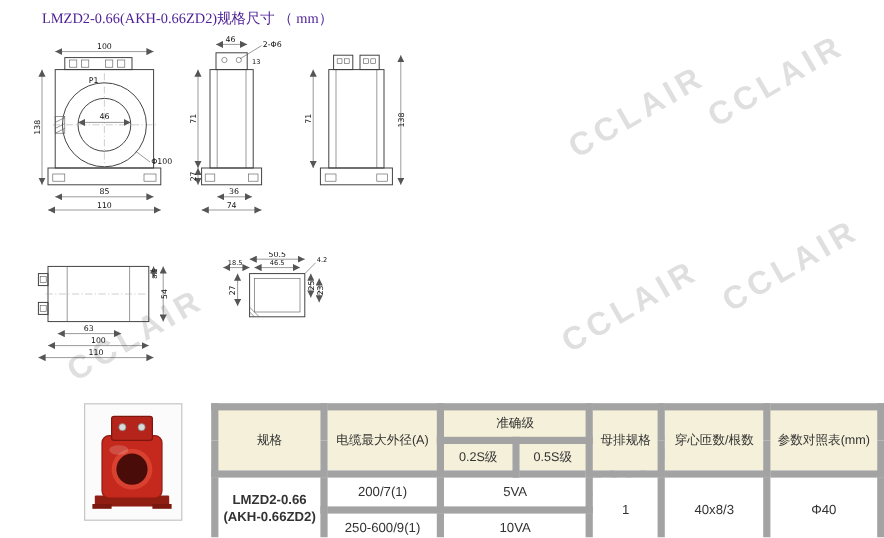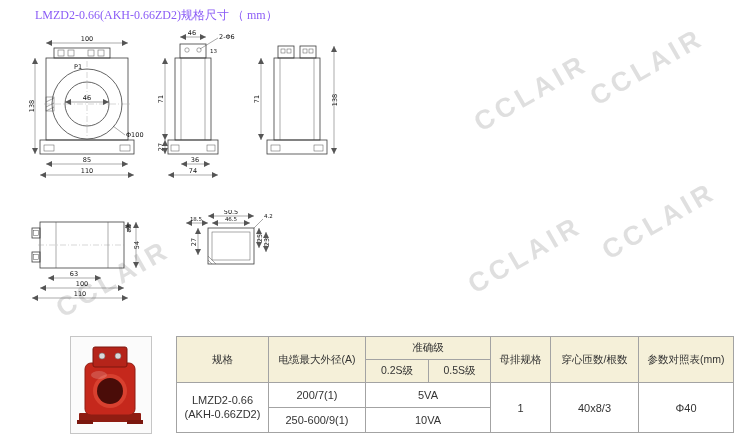--- a/index.html
+++ b/index.html
@@ -1,43 +1,43 @@
 <!DOCTYPE html>
 <html><head>
 <meta charset="utf-8">
 <style>
   html,body{margin:0;padding:0;background:#fff;}
   .page{position:relative;width:737px;height:448px;background:#fff;overflow:hidden;
         font-family:"Liberation Sans","DejaVu Sans",sans-serif;}
   .title{position:absolute;font-family:"Liberation Serif","DejaVu Serif",serif;
-         font-size:12px;color:#8b5cf6;white-space:nowrap;}
+         font-size:12px;color:#4c1d95;white-space:nowrap;}
   #title1{left:35px;top:7px;}
   #title2{left:35px;top:298px;}
   .watermark{position:absolute;font-weight:bold;font-size:27px;letter-spacing:4px;
              color:rgba(178,178,178,0.42);transform:rotate(-30deg);
              font-family:"Liberation Sans",sans-serif;pointer-events:none;}
   svg.drawing{position:absolute;}
   #drawing-top{left:28px;top:30px;}
   #drawing-bottom{left:28px;top:210px;}
   .outline{fill:none;stroke:#3c3c3c;stroke-width:0.8;}
   .thin{fill:none;stroke:#555;stroke-width:0.5;}
   .center{fill:none;stroke:#999;stroke-width:0.4;stroke-dasharray:6 2 1 2;}
   .dimline{fill:none;stroke:#555;stroke-width:0.5;}
   svg.drawing text{font-family:"DejaVu Sans",sans-serif;font-size:6.5px;fill:#111;}
   svg.drawing text.sm{font-size:5.5px;}
   .photo-box{position:absolute;left:70px;top:336px;width:80px;height:96px;
              border:1px solid #c6c6c6;background:#fbfbfb;}
   table.param{position:absolute;left:176px;top:336px;border-collapse:collapse;
               table-layout:fixed;}
-  table.param th,table.param td{border:1px solid #a3a3a3;text-align:center;
+  table.param th,table.param td{border:6px solid #a3a3a3;text-align:center;
               vertical-align:middle;color:#333;overflow:hidden;}
   table.param th{background:#f5f0d9;font-size:10.5px;font-weight:normal;
               white-space:nowrap;padding:0 2px;height:22px;}
   table.param td{font-size:11px;background:#fff;height:24px;padding:0 2px;}
-  .spec-line{line-height:1.25;font-size:11px;}
+  .spec-line{line-height:1.25;font-size:11px;font-weight:bold;}
 </style>
 </head>
 <body>
 
 <div class="page">
 
   <span class="watermark" style="left:468px;top:78px">CCLAIR</span>
   <span class="watermark" style="left:584px;top:52px">CCLAIR</span>
   <span class="watermark" style="left:596px;top:206px">CCLAIR</span>
   <span class="watermark" style="left:462px;top:240px">CCLAIR</span>

